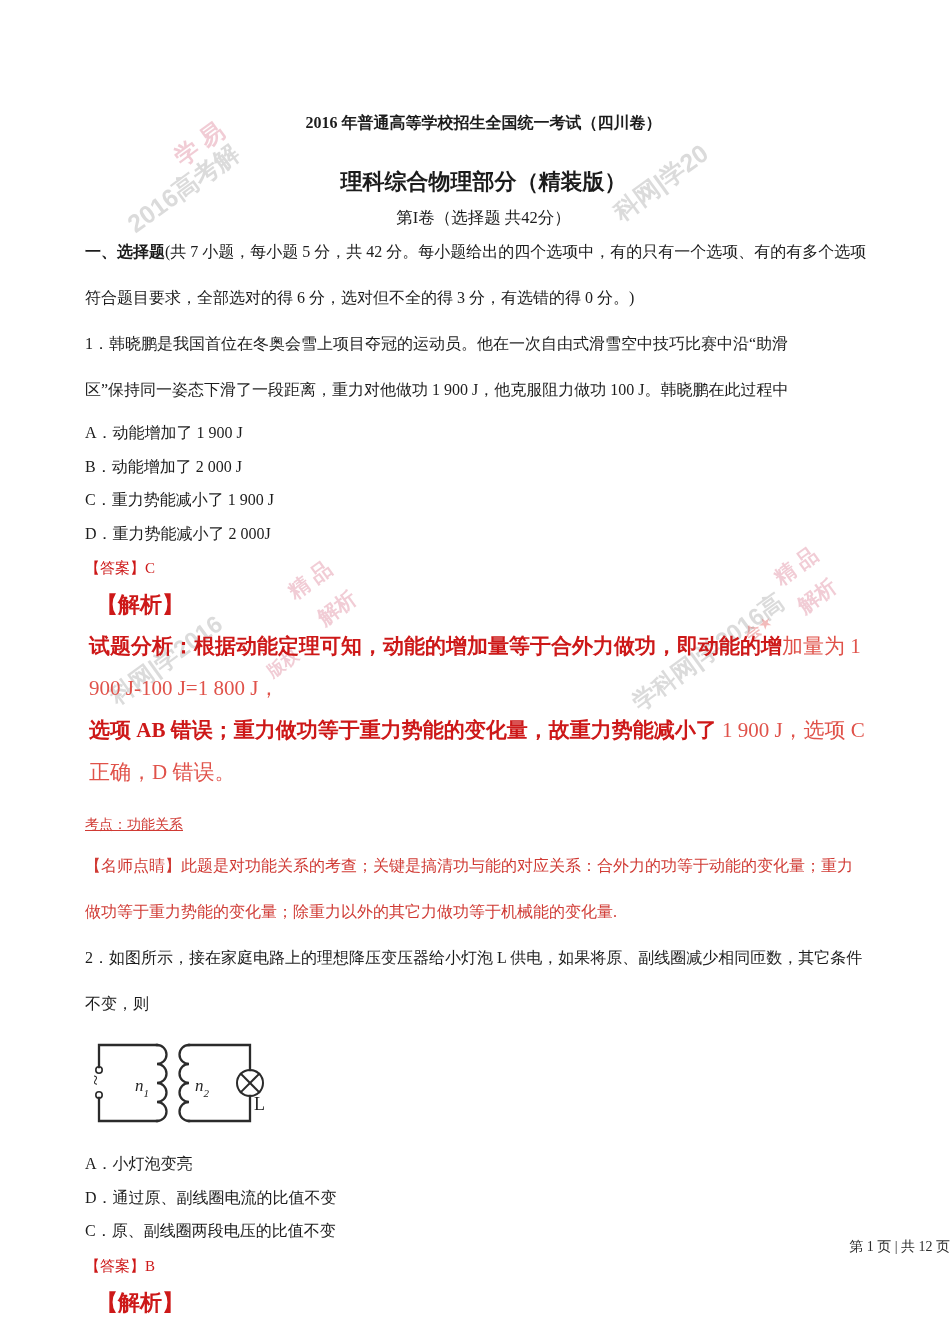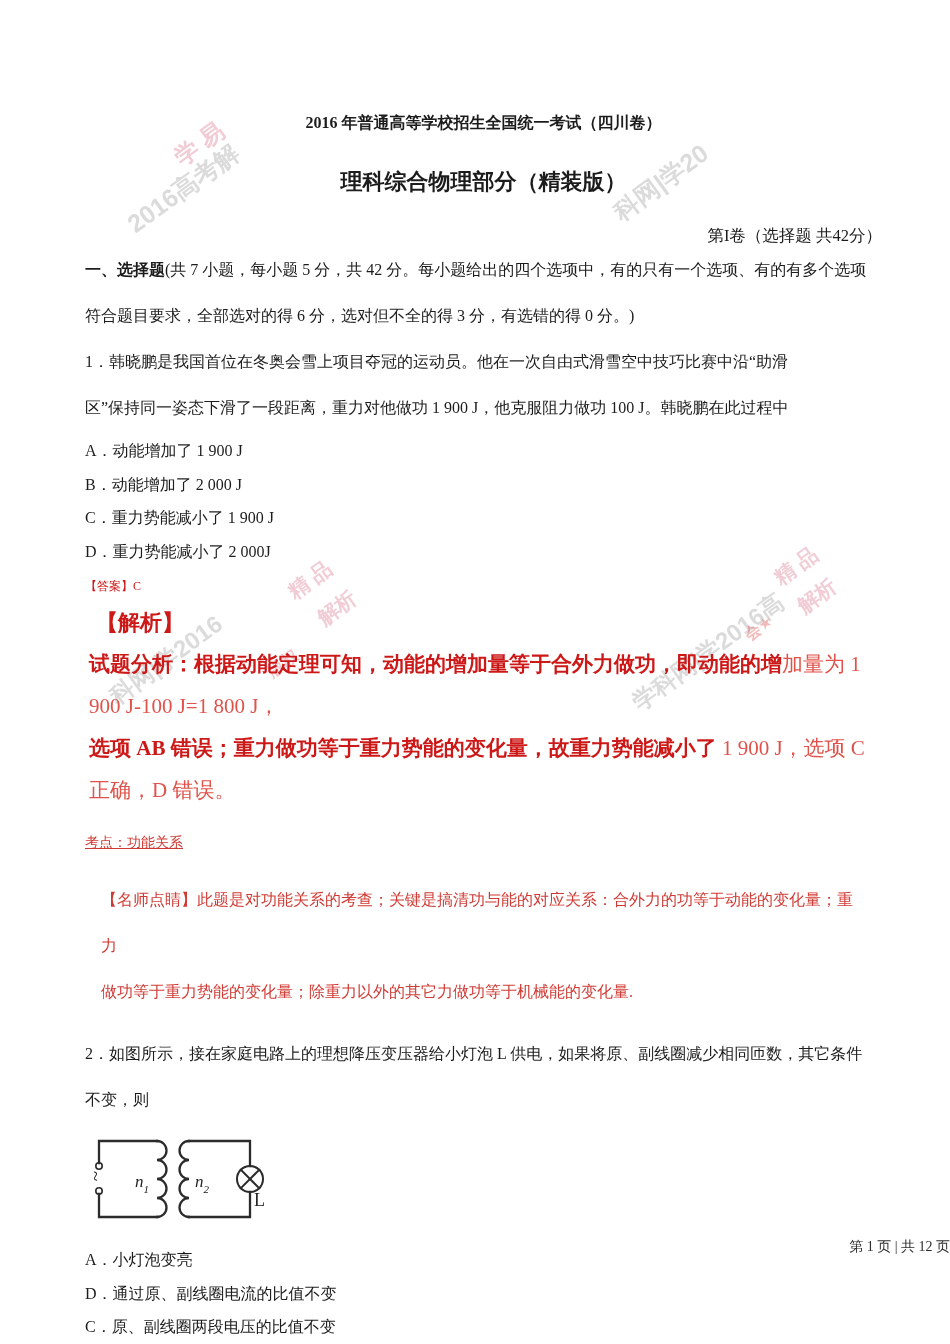--- a/index.html
+++ b/index.html
@@ -1,31 +1,31 @@
 <!DOCTYPE html>
 <html><head>
 <meta charset="utf-8">
 <style>
   html,body{margin:0;padding:0;background:#ffffff;}
   .page{position:relative;width:950px;height:1344px;background:#fff;overflow:hidden;
         font-family:"Liberation Serif","DejaVu Serif",serif;color:#1c1c1c;}
   .content{position:absolute;left:85px;right:68px;top:0;}
   .doc-title{margin-top:108px;text-align:center;font-size:16px;font-weight:bold;line-height:30px;}
   .doc-subtitle{margin-top:29px;text-align:center;font-size:22px;font-weight:bold;line-height:30px;}
-  .section-heading{margin-top:28px;text-align:right;font-size:16.5px;line-height:22px;}
+  .section-heading{margin-top:10px;text-align:center;font-size:16.5px;line-height:22px;}
   .para{margin:0;font-size:16px;line-height:46px;white-space:pre-line;}
   .bold{font-weight:bold;}
   .options{margin-top:3px;}
   .option{font-size:16px;line-height:33.5px;}
-  .answer{margin:0;font-size:12px;line-height:36px;}
+  .answer{margin:0;font-size:15px;line-height:36px;}
   .jiexi{margin:0;padding-left:11px;font-size:22px;line-height:37px;font-weight:bold;}
   .analysis{margin:2px 0 0 4px;font-size:21px;line-height:42px;white-space:pre-line;font-weight:bold;}
   .analysis .al{font-weight:normal;}
   .kaodian{margin:14px 0 0 0;font-size:14px;line-height:36px;text-decoration:underline;}
-  .mingshi{margin:16px;}
+  .mingshi{margin:0;}
   .red{color:#d03a34;}
   .red-strong{color:#cd1818;}
   .red-light{color:#e0524a;}
   .figure{display:block;margin:4px 0 0 2px;}
   .circuit text{font-family:"Liberation Serif","DejaVu Serif",serif;fill:#222;}
   .circuit .coil-label{font-style:italic;}
   .circuit .upright{font-style:normal;}
   .footer{position:absolute;left:0;right:0;top:1232px;text-align:right;
           font-size:14px;color:#2c2c2c;line-height:30px;}
   

